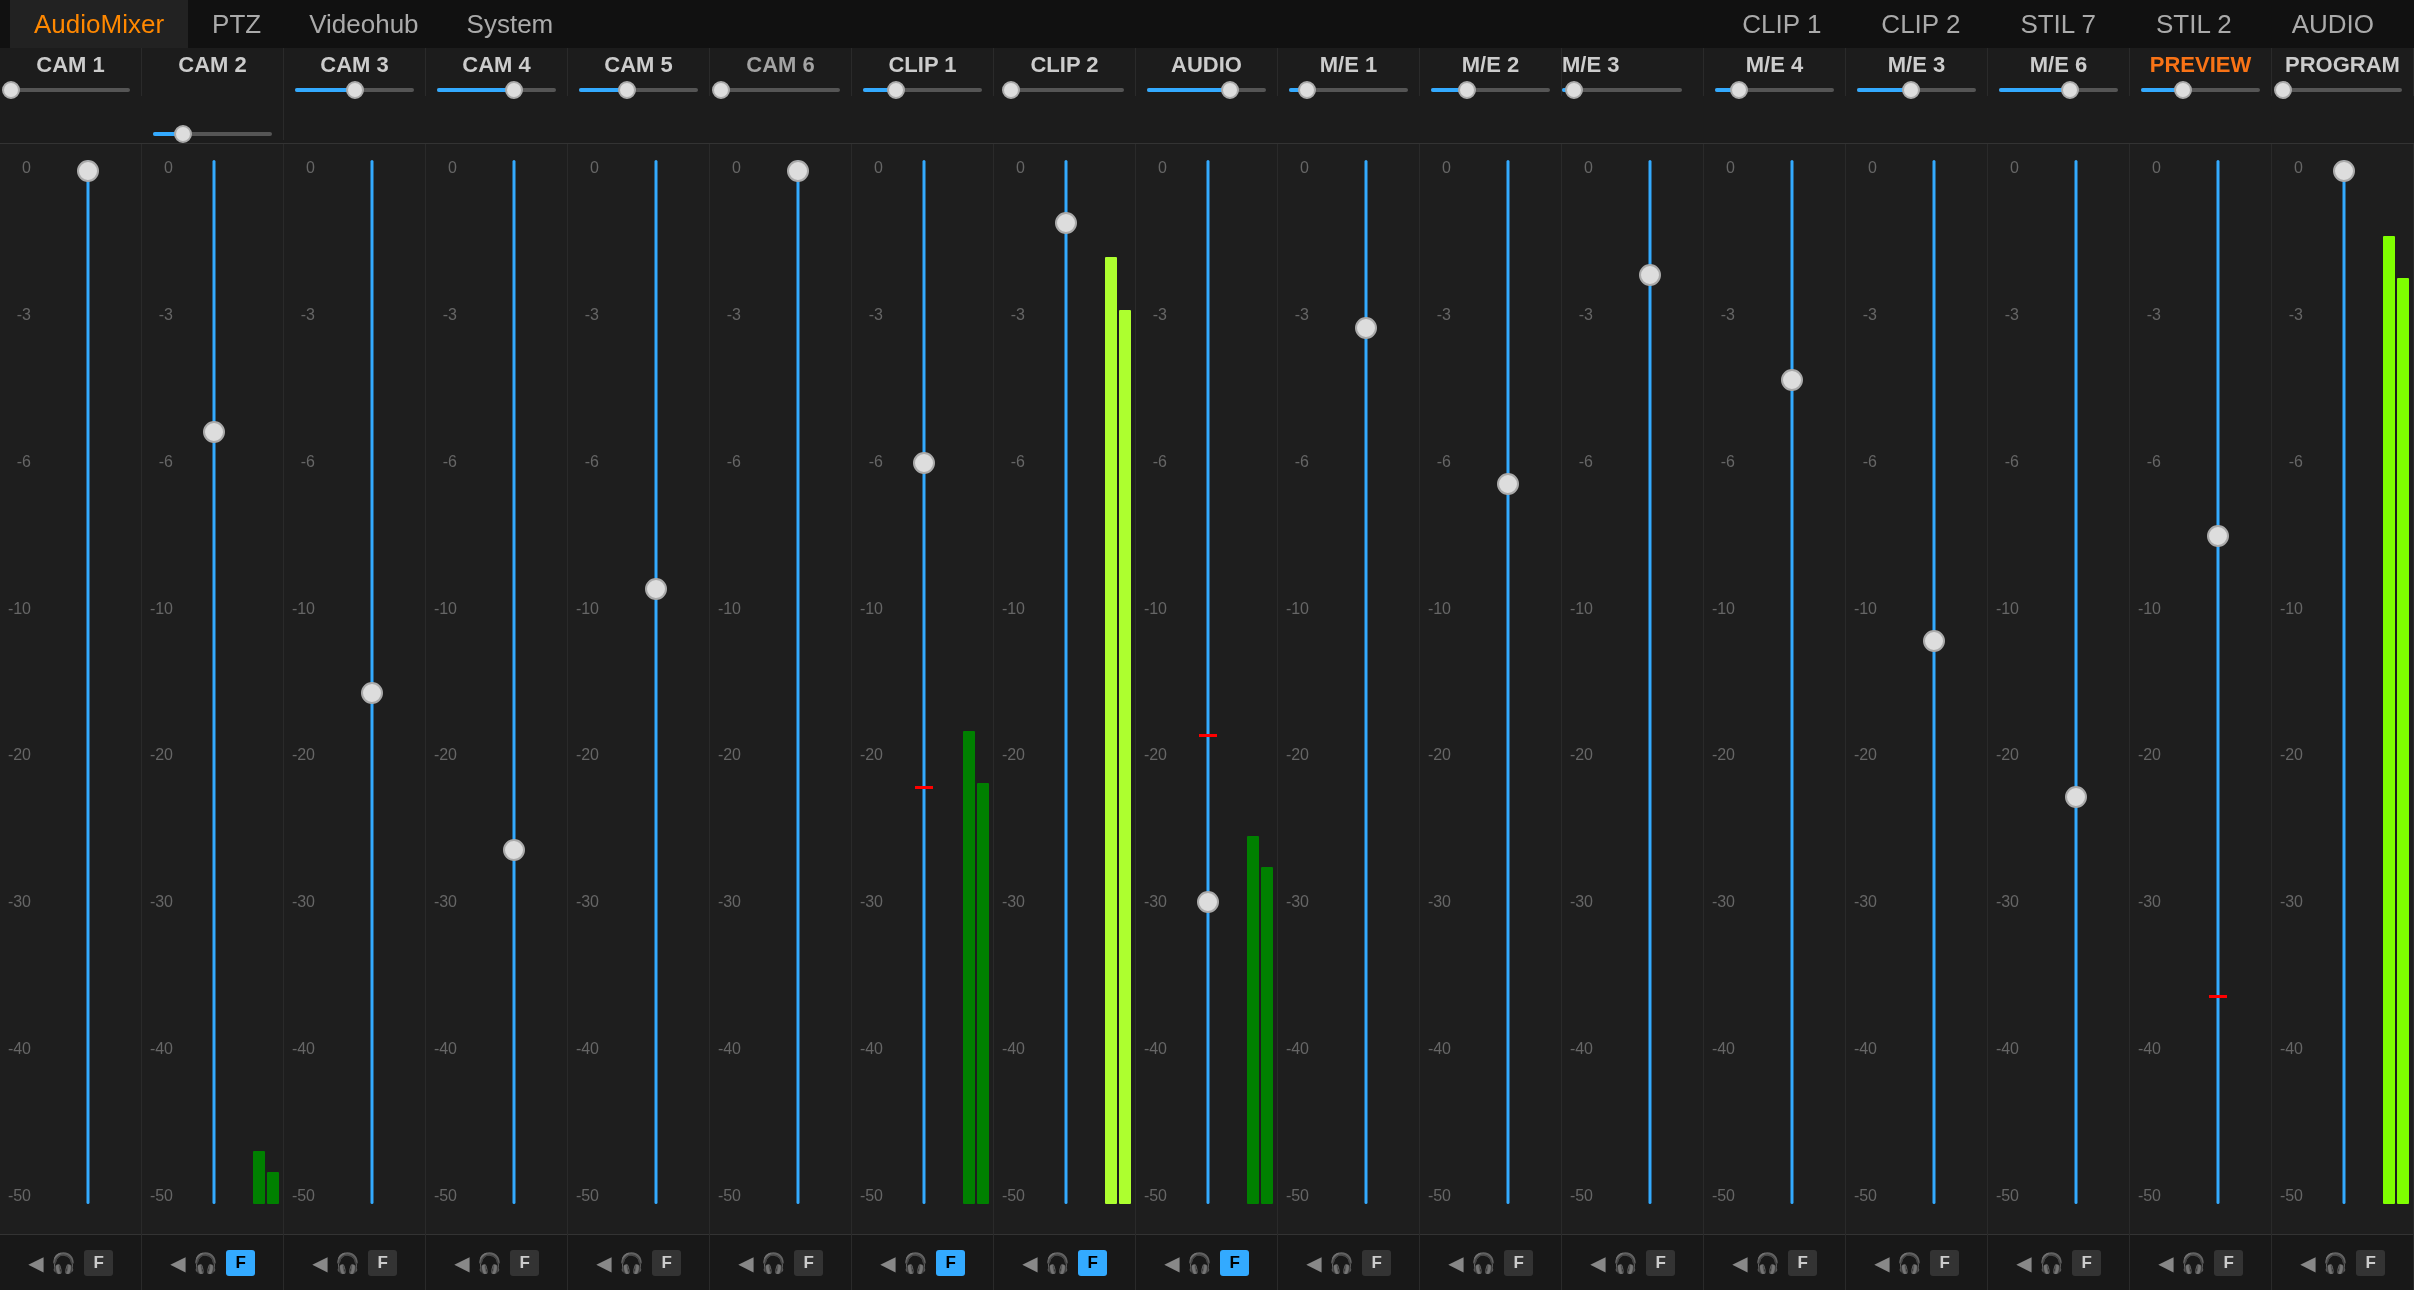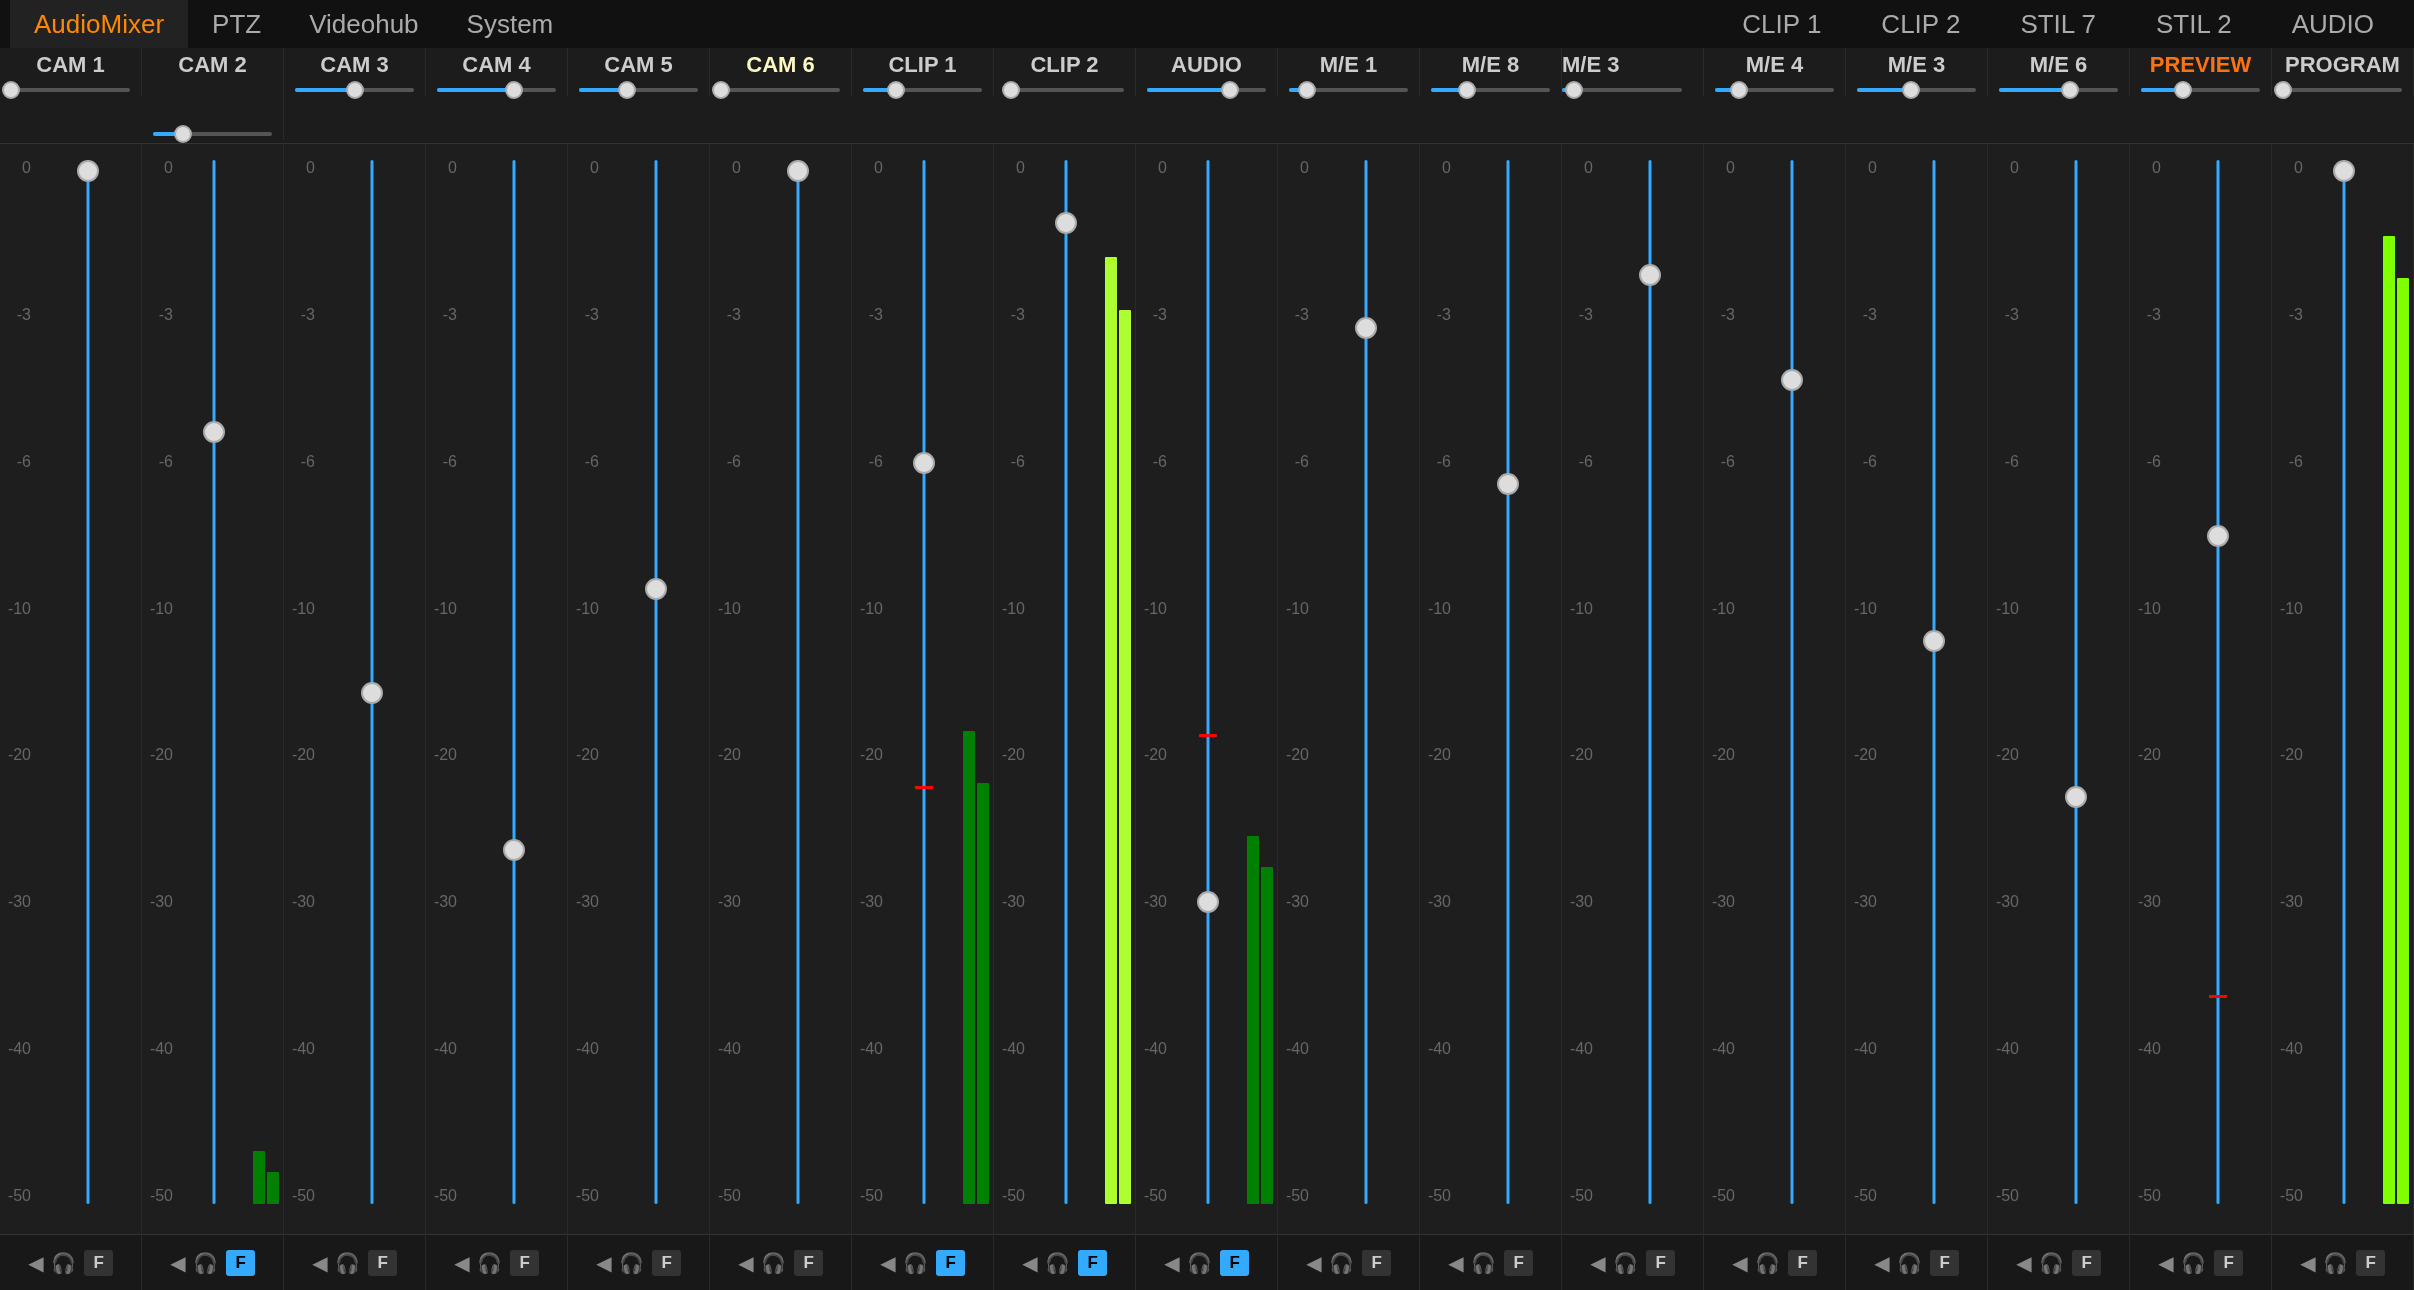--- a/index.html
+++ b/index.html
@@ -118,21 +118,21 @@
             </div>
           </div>
           <div style="flex: 1 1 0%; display: flex; flex-direction: column; align-items: center; border-right: 1px solid rgb(42, 42, 42); padding: 4px 0px;">
             <div style="font-size: 22px; font-weight: bold; color: rgb(204, 204, 204); margin-bottom: 6px;">CAM 5</div>
             <div style="width: 85%; height: 4px; background: rgb(85, 85, 85); border-radius: 2px; position: relative; margin-top: 4px;">
               <div style="height: 4px; background: rgb(51, 170, 255); border-radius: 2px; width: 40%;"></div>
               <div style="width: 18px; height: 18px; background: rgb(221, 221, 221); border-radius: 50%; position: absolute; top: -7px; left: 40%; transform: translateX(-50%); border: 2px solid rgb(170, 170, 170);"></div>
             </div>
           </div>
           <div style="flex: 1 1 0%; display: flex; flex-direction: column; align-items: center; border-right: 1px solid rgb(42, 42, 42); padding: 4px 0px;">
-            <div style="font-size: 22px; font-weight: bold; color: #fef9c3; margin-bottom: 6px;">CAM 6</div>
+            <div style="font-size: 22px; font-weight: bold; color: #a3a3a3; margin-bottom: 6px;">CAM 6</div>
             <div style="width: 85%; height: 4px; background: rgb(85, 85, 85); border-radius: 2px; position: relative; margin-top: 4px;">
               <div style="height: 4px; background: rgb(51, 170, 255); border-radius: 2px; width: 0%;"></div>
               <div style="width: 18px; height: 18px; background: rgb(221, 221, 221); border-radius: 50%; position: absolute; top: -7px; left: 0%; transform: translateX(-50%); border: 2px solid rgb(170, 170, 170);"></div>
             </div>
           </div>
           <div style="flex: 1 1 0%; display: flex; flex-direction: column; align-items: center; border-right: 1px solid rgb(42, 42, 42); padding: 4px 0px;">
             <div style="font-size: 22px; font-weight: bold; color: rgb(204, 204, 204); margin-bottom: 6px;">CLIP 1</div>
             <div style="width: 85%; height: 4px; background: rgb(85, 85, 85); border-radius: 2px; position: relative; margin-top: 4px;">
               <div style="height: 4px; background: rgb(51, 170, 255); border-radius: 2px; width: 28%;"></div>
               <div style="width: 18px; height: 18px; background: rgb(221, 221, 221); border-radius: 50%; position: absolute; top: -7px; left: 28%; transform: translateX(-50%); border: 2px solid rgb(170, 170, 170);"></div>
@@ -153,21 +153,21 @@
             </div>
           </div>
           <div style="flex: 1 1 0%; display: flex; flex-direction: column; align-items: center; border-right: 1px solid rgb(42, 42, 42); padding: 4px 0px;">
             <div style="font-size: 22px; font-weight: bold; color: rgb(204, 204, 204); margin-bottom: 6px;">M/E 1</div>
             <div style="width: 85%; height: 4px; background: rgb(85, 85, 85); border-radius: 2px; position: relative; margin-top: 4px;">
               <div style="height: 4px; background: rgb(51, 170, 255); border-radius: 2px; width: 15%;"></div>
               <div style="width: 18px; height: 18px; background: rgb(221, 221, 221); border-radius: 50%; position: absolute; top: -7px; left: 15%; transform: translateX(-50%); border: 2px solid rgb(170, 170, 170);"></div>
             </div>
           </div>
           <div style="flex: 1 1 0%; display: flex; flex-direction: column; align-items: center; border-right: 1px solid rgb(42, 42, 42); padding: 4px 0px;">
-            <div style="font-size: 22px; font-weight: bold; color: rgb(204, 204, 204); margin-bottom: 6px;">M/E 8</div>
+            <div style="font-size: 22px; font-weight: bold; color: rgb(204, 204, 204); margin-bottom: 6px;">M/E 2</div>
             <div style="width: 85%; height: 4px; background: rgb(85, 85, 85); border-radius: 2px; position: relative; margin-top: 4px;">
               <div style="height: 4px; background: rgb(51, 170, 255); border-radius: 2px; width: 30%;"></div>
               <div style="width: 18px; height: 18px; background: rgb(221, 221, 221); border-radius: 50%; position: absolute; top: -7px; left: 30%; transform: translateX(-50%); border: 2px solid rgb(170, 170, 170);"></div>
             </div>
           </div>
           <div style="flex: 1 1 0%; display: flex; flex-direction: column; border-right: 1px solid rgb(42, 42, 42); padding: 4px 0px;">
             <div style="font-size: 22px; font-weight: bold; color: rgb(204, 204, 204); margin-bottom: 6px;">M/E 3</div>
             <div style="width: 85%; height: 4px; background: rgb(85, 85, 85); border-radius: 2px; position: relative; margin-top: 4px;">
               <div style="height: 4px; background: rgb(51, 170, 255); border-radius: 2px; width: 10%;"></div>
               <div style="width: 18px; height: 18px; background: rgb(221, 221, 221); border-radius: 50%; position: absolute; top: -7px; left: 10%; transform: translateX(-50%); border: 2px solid rgb(170, 170, 170);"></div>

